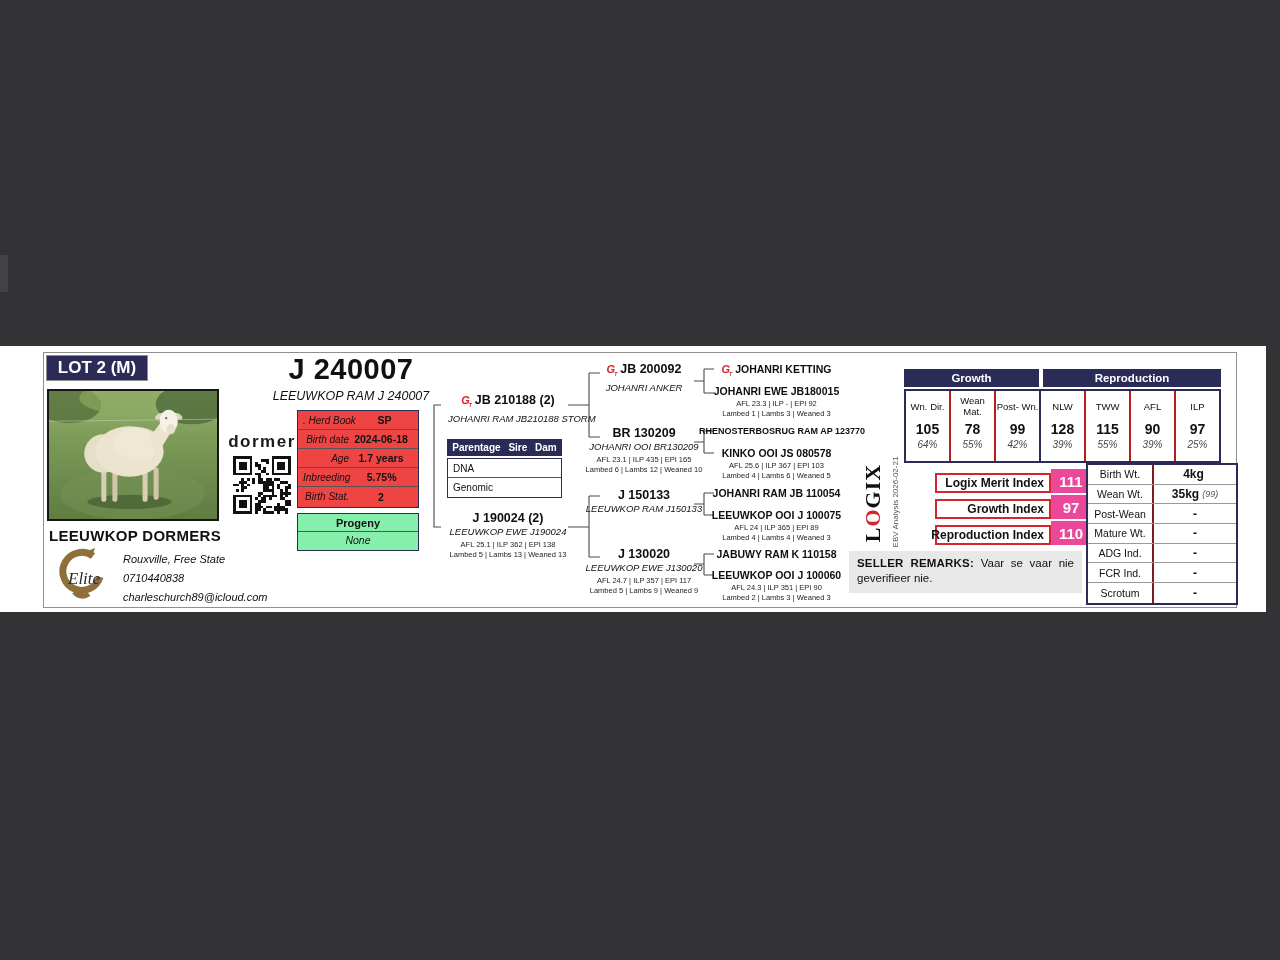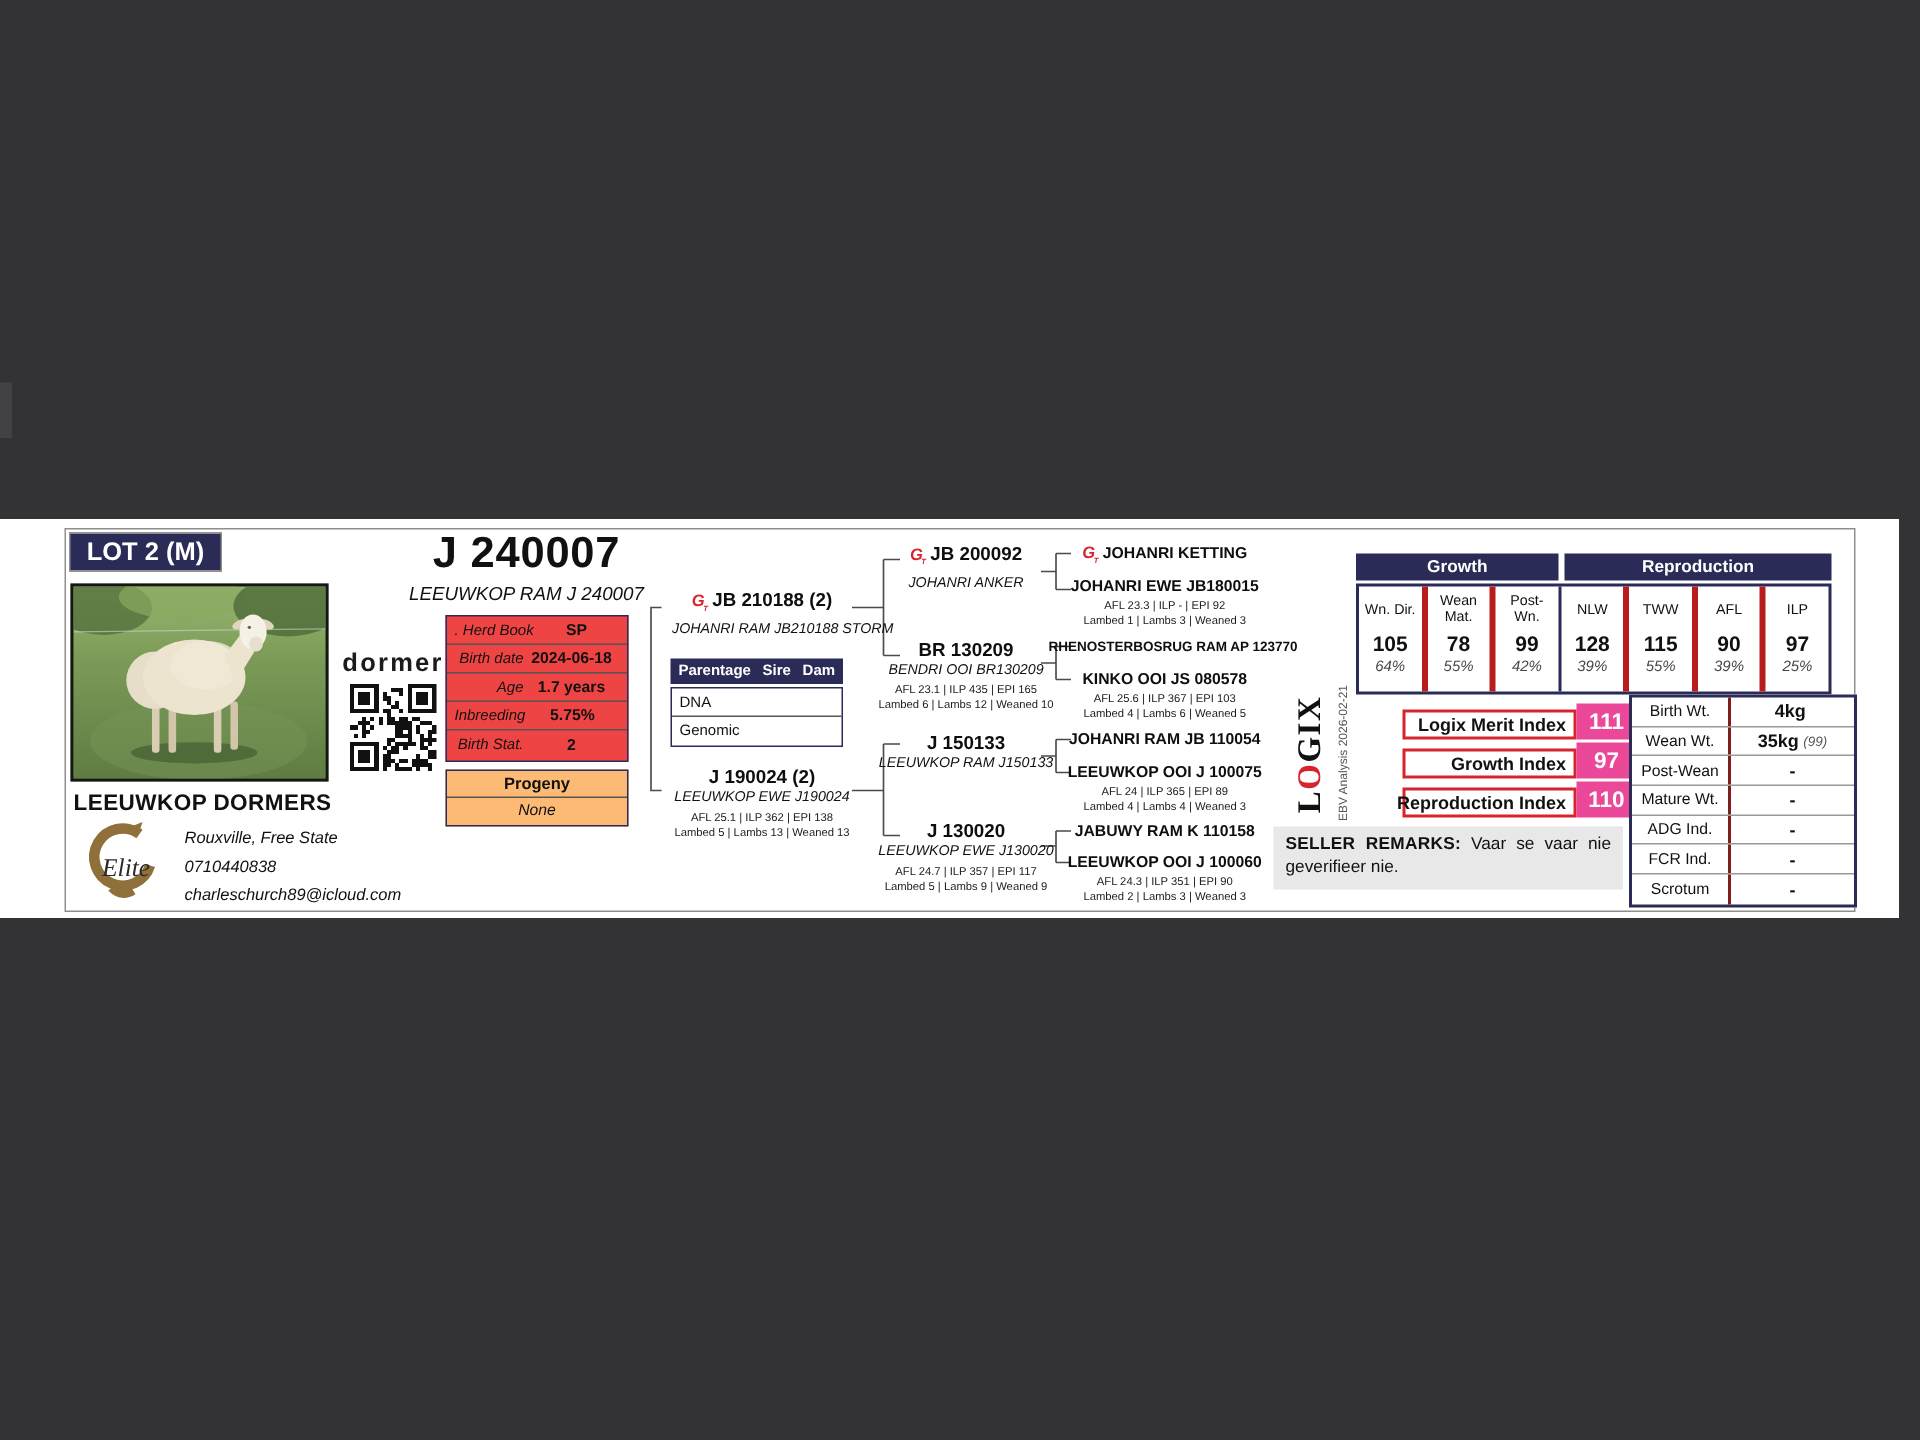--- a/index.html
+++ b/index.html
@@ -21,21 +21,21 @@
   .photo svg{display:block;width:100%;height:100%;}
   .dormer{position:absolute;left:180px;top:79px;width:76px;text-align:center;
           font-size:17px;font-weight:700;letter-spacing:1.5px;color:#1b1b1b;}
   .qr{position:absolute;left:189px;top:103px;width:58px;height:58px;}
   .qr svg{display:block;width:100%;height:100%;shape-rendering:crispEdges;}
   .info-table{position:absolute;left:253px;top:57px;width:122px;height:98px;border:1.5px solid #2b2b58;background:#ef4444;}
   .info-row{display:flex;align-items:center;height:19px;border-bottom:1px solid #555;padding:0 5px;}
   .info-row:last-child{border-bottom:none;justify-content:space-between;}
   .info-label{flex:1;text-align:right;font-style:italic;font-size:10px;white-space:nowrap;}
   .info-value{width:64px;text-align:center;font-weight:bold;font-size:10.5px;white-space:nowrap;}
-  .progeny{position:absolute;left:253px;top:160px;width:122px;height:38px;border:1.5px solid #2b2b58;background:#fdba74;}
+  .progeny{position:absolute;left:253px;top:160px;width:122px;height:38px;border:1.5px solid #2b2b58;background:#86efac;}
   .progeny-h{height:18px;border-bottom:1px solid #555;font-weight:bold;font-size:11px;
              display:flex;align-items:center;justify-content:center;}
   .progeny-v{height:16px;font-style:italic;font-size:10.5px;display:flex;align-items:center;justify-content:center;}
   .owner-name{position:absolute;left:5px;top:174px;font-weight:bold;font-size:15px;letter-spacing:.3px;}
   .elite{position:absolute;left:12px;top:194px;width:52px;height:56px;}
   .contact{position:absolute;left:79px;top:197px;width:210px;font-style:italic;font-size:11px;line-height:19px;}
   
   .plines{position:absolute;left:0;top:0;width:1194px;height:256px;pointer-events:none;}
   .node{position:absolute;text-align:center;}
   .nid{font-weight:bold;font-size:12.5px;line-height:15px;white-space:nowrap;color:#0e0e0e;}
@@ -50,21 +50,21 @@
                display:flex;align-items:center;justify-content:center;word-spacing:5px;}
   .parentage-b{margin-top:2px;border:1.5px solid #2b2b58;background:#fff;}
   .parentage-r{height:19px;display:flex;align-items:center;padding-left:5px;font-weight:normal;font-size:10px;
                border-bottom:1px solid #555;}
   .parentage-r:last-child{border-bottom:none;}
   
   .grp-header{position:absolute;height:18px;background:#2b2b58;color:#fff;font-weight:bold;font-size:11.5px;
               display:flex;align-items:center;justify-content:center;}
   .ebv-body{position:absolute;left:860px;top:36px;width:317px;height:74px;border:2px solid #2b2b58;
             display:flex;background:#fff;}
-  .ebv-col{flex:1;border-right:4px solid #b91c1c;display:flex;flex-direction:column;align-items:center;padding-top:3px;}
+  .ebv-col{flex:1;border-right:2px solid #b91c1c;display:flex;flex-direction:column;align-items:center;padding-top:3px;}
   .ebv-col.split{border-right:2px solid #2b2b58;}
   .ebv-col:last-child{border-right:none;}
   .ebv-h{font-size:9.5px;line-height:11px;height:24px;text-align:center;display:flex;align-items:center;}
   .ebv-v{font-size:14px;font-weight:bold;margin-top:3px;}
   .ebv-p{font-size:10px;font-style:italic;color:#474747;margin-top:2px;}
   .logix-word{position:absolute;left:781px;top:137px;width:96px;height:26px;transform:rotate(-90deg);
               text-align:center;font-family:"Liberation Serif",serif;font-weight:bold;font-size:22px;
               letter-spacing:1px;color:#101010;line-height:26px;}
   .logix-o{color:#d6252e;}
   .logix-sub{position:absolute;left:806px;top:143px;width:92px;height:12px;transform:rotate(-90deg);
@@ -429,21 +429,21 @@
           <div>Lambed 5 | Lambs 13 | Weaned 13</div>
         </div>
       </div>
 
       <div class="node" style="left:524px;top:9px;width:152px;">
         <div class="nid"><span class="gicon">G</span><span>JB 200092</span></div>
         <div class="nname">JOHANRI ANKER</div>
       </div>
       <div class="node" style="left:524px;top:73px;width:152px;">
         <div class="nid">BR 130209</div>
-        <div class="nname">BENDRI OOI BR130209</div>
+        <div class="nname">JOHANRI OOI BR130209</div>
         <div class="nstats">
             <div>AFL 23.1 | ILP 435 | EPI 165</div>
             <div>Lambed 6 | Lambs 12 | Weaned 10</div>
           </div>
       </div>
       <div class="node" style="left:524px;top:135px;width:152px;">
         <div class="nid">J 150133</div>
         <div class="nname">LEEUWKOP RAM J150133</div>
       </div>
       <div class="node" style="left:524px;top:194px;width:152px;">

